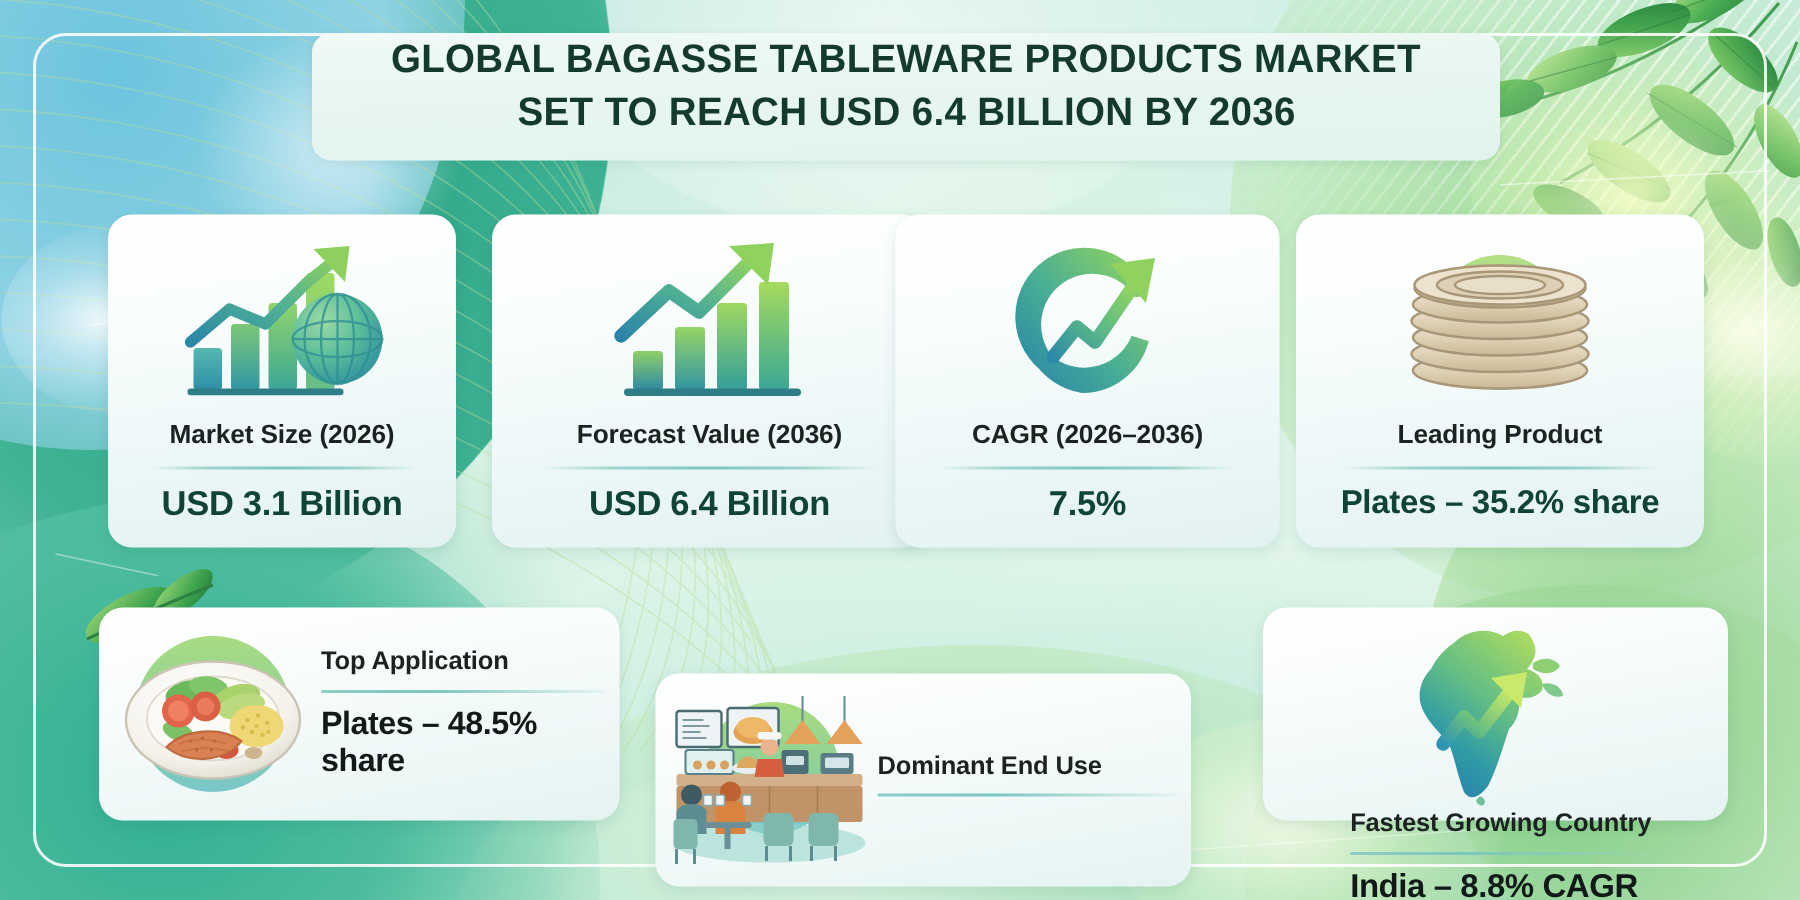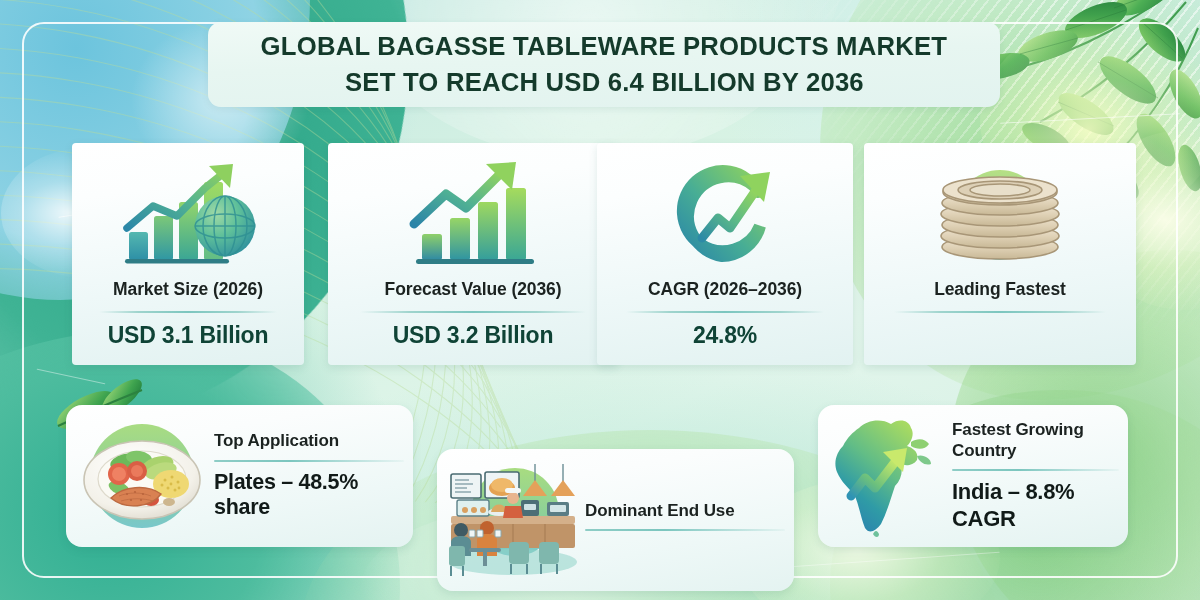--- a/index.html
+++ b/index.html
@@ -149,40 +149,40 @@
 
   
   .title-box {
     position: absolute;
     left: 208px; top: 22px;
     width: 792px; height: 85px;
     background: linear-gradient(178deg, #f0faf6 0%, #e7f6f1 45%, #e2f3ef 100%);
     border-radius: 13px;
     box-shadow: 0 2px 7px rgba(40,110,95,0.10);
     display: flex; flex-direction: column;
-    align-items: center; justify-content: center;
+    align-items: center; 
   }
   .title-line {
     color: #143a2b;
     font-weight: bold;
     font-size: 26.5px;
     letter-spacing: 0.2px;
     line-height: 1.33;
     white-space: nowrap;
     text-align: center;
     font-stretch: condensed;
     transform: scaleX(0.97);
   }
 
   
   .card-top {
     position: absolute;
     top: 143px;
     height: 222px;
-    border-radius: 4px;
+    border-radius: 16px;
     background: linear-gradient(172deg, #ffffff 0%, #fcfefe 22%, #eef8f8 62%, #e2f2f1 100%);
     box-shadow: 0 3px 9px rgba(40,110,95,0.13);
     display: flex; flex-direction: column;
     align-items: center;
     padding: 10px 10px 14px;
   }
   .card-top.c1 { left: 72px;  width: 232px; }
   .card-top.c2 { left: 328px; width: 290px; }
   .card-top.c3 { left: 597px; width: 256px; }
   .card-top.c4 { left: 864px; width: 272px; }
@@ -220,21 +220,21 @@
     top: 405px;
     height: 142px;
     border-radius: 16px;
     background: linear-gradient(170deg, #ffffff 0%, #fbfdfd 25%, #eef8f7 68%, #e4f3f1 100%);
     box-shadow: 0 3px 9px rgba(40,110,95,0.13);
     display: flex; align-items: center;
     padding: 8px 9px 8px 10px;
   }
   .card-bot.b1 { left: 66px;  width: 347px; }
   .card-bot.b2 { left: 437px; width: 357px; margin-top: 44px; }
-  .card-bot.b3 { left: 818px; width: 310px; }
+  .card-bot.b3 { left: 842px; width: 310px; flex-direction: column; }
 
   .bot-icon {
     flex: 0 0 auto;
     width: 132px; height: 126px;
     display: flex; align-items: center; justify-content: center;
   }
   .card-bot.b3 .bot-icon { width: 118px; }
   .bot-text { flex: 1 1 auto; padding-left: 6px; min-width: 0; }
   .bot-label {
     color: #1b2220;
@@ -475,21 +475,21 @@
           <rect x="52" y="58" width="20" height="42" rx="2.5" fill="url(#c2)"></rect>
           <rect x="80" y="42" width="20" height="58" rx="2.5" fill="url(#c3)"></rect>
           <rect x="108" y="28" width="20" height="72" rx="2.5" fill="url(#c4)"></rect>
           <rect x="18" y="99" width="118" height="5" rx="2.5" fill="#2f7d86"></rect>
           <path d="M16,64 L48,34 L68,48 L104,12" stroke="url(#ar2)" stroke-width="9" fill="none" stroke-linejoin="round" stroke-linecap="round"></path>
           <path d="M88,4 L118,2 L114,30 Z" fill="#90d25e"></path>
         </svg>
       </div>
       <div class="card-label">Forecast Value (2036)</div>
       <div class="divider"></div>
-      <div class="card-value">USD 3.2 Billion</div>
+      <div class="card-value">USD 6.4 Billion</div>
     </div>
 
     <div class="card-top c3">
       <div class="icon-wrap">
         <svg width="130" height="112" viewBox="0 0 130 112" aria-hidden="true">
           <defs>
             <linearGradient id="ring1" x1="0" y1="1" x2="1" y2="0">
               <stop offset="0%" stop-color="#2a86a8"></stop>
                 <stop offset="45%" stop-color="#47ad95"></stop>
                 <stop offset="100%" stop-color="#8ed260"></stop>
@@ -500,21 +500,21 @@
                 <stop offset="100%" stop-color="#95d55c"></stop>
             </linearGradient>
           </defs>
           <path d="M98,32 A40,40 0 1 0 100,66 A40,40 0 0 1 62,96 A40,40 0 1 1 94,26" stroke="url(#ring1)" stroke-width="12" fill="none" stroke-linecap="round"></path>
           <path d="M42,78 L58,58 L70,68 L96,30" stroke="url(#zig1)" stroke-width="9" fill="none" stroke-linejoin="round" stroke-linecap="round"></path>
           <path d="M80,16 L110,12 L104,42 Z" fill="#8fd35e"></path>
         </svg>
       </div>
       <div class="card-label">CAGR (2026–2036)</div>
       <div class="divider"></div>
-      <div class="card-value">24.8%</div>
+      <div class="card-value">7.5%</div>
     </div>
 
     <div class="card-top c4">
       <div class="icon-wrap">
         <svg width="168" height="118" viewBox="0 0 168 118" aria-hidden="true">
           <defs>
             <linearGradient id="pbg" x1="0" y1="0" x2="0" y2="1">
               <stop offset="0%" stop-color="#b6e085"></stop>
                 <stop offset="52%" stop-color="#8ecf8e"></stop>
                 <stop offset="100%" stop-color="#79c6c9"></stop>
@@ -532,22 +532,23 @@
             <ellipse cx="84" cy="68" rx="58" ry="12" fill="url(#pl)"></ellipse>
             <ellipse cx="84" cy="57" rx="59" ry="12" fill="url(#pl)"></ellipse>
             <ellipse cx="84" cy="46" rx="58" ry="12" fill="url(#pl)"></ellipse>
             <ellipse cx="84" cy="35" rx="57" ry="13" fill="url(#pl)"></ellipse>
             <ellipse cx="84" cy="33" rx="57" ry="13" fill="#ece2cd"></ellipse>
             <ellipse cx="84" cy="33" rx="42" ry="9" fill="#ddd0b6"></ellipse>
             <ellipse cx="84" cy="33" rx="30" ry="6" fill="#e8dfca"></ellipse>
           </g>
         </svg>
       </div>
-      <div class="card-label">Leading Fastest</div>
+      <div class="card-label">Leading Product</div>
       <div class="divider"></div>
+      <div class="card-value">Plates – 35.2% share</div>
     </div>
 
     <div class="card-bot b1">
       <div class="bot-icon">
         <svg width="134" height="124" viewBox="0 0 134 124" aria-hidden="true">
           <defs>
             <linearGradient id="fbg" x1="0" y1="0" x2="0" y2="1">
               <stop offset="0%" stop-color="#a9dc82"></stop>
                 <stop offset="55%" stop-color="#8acf9a"></stop>
                 <stop offset="100%" stop-color="#79c7cb"></stop>

